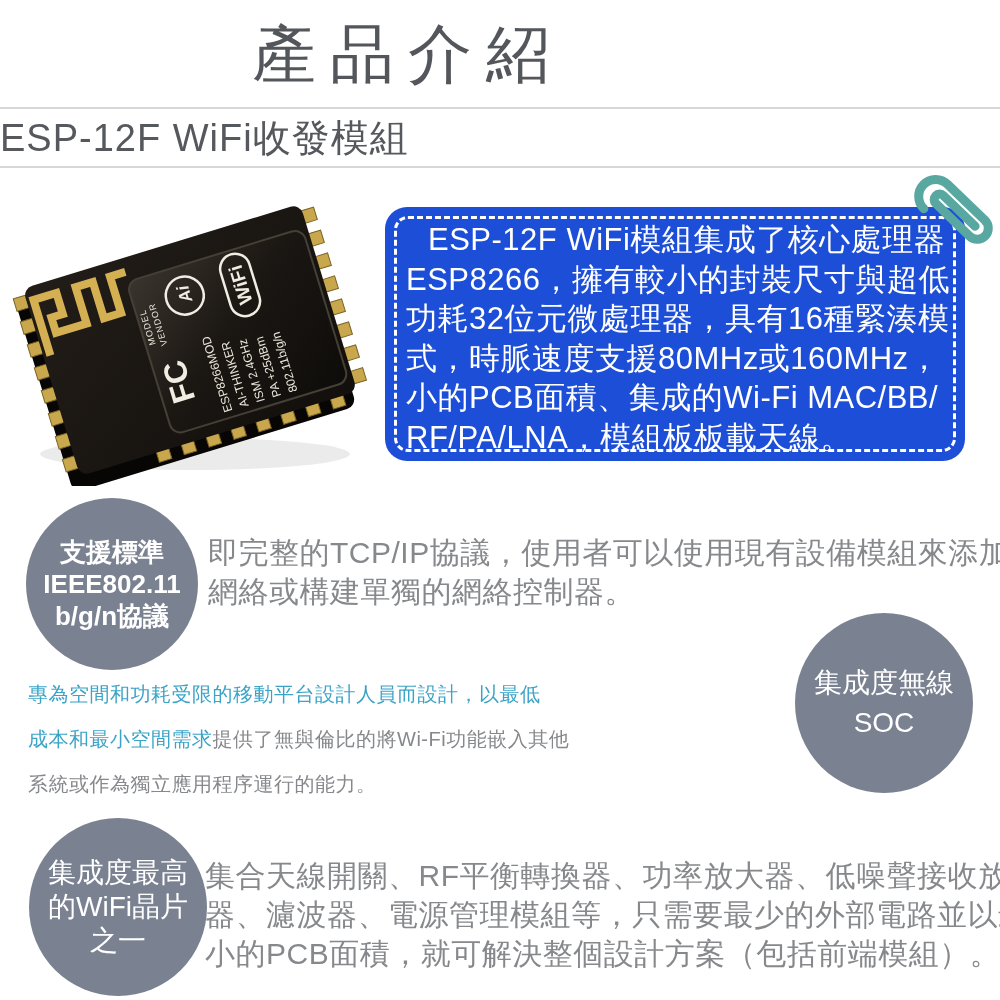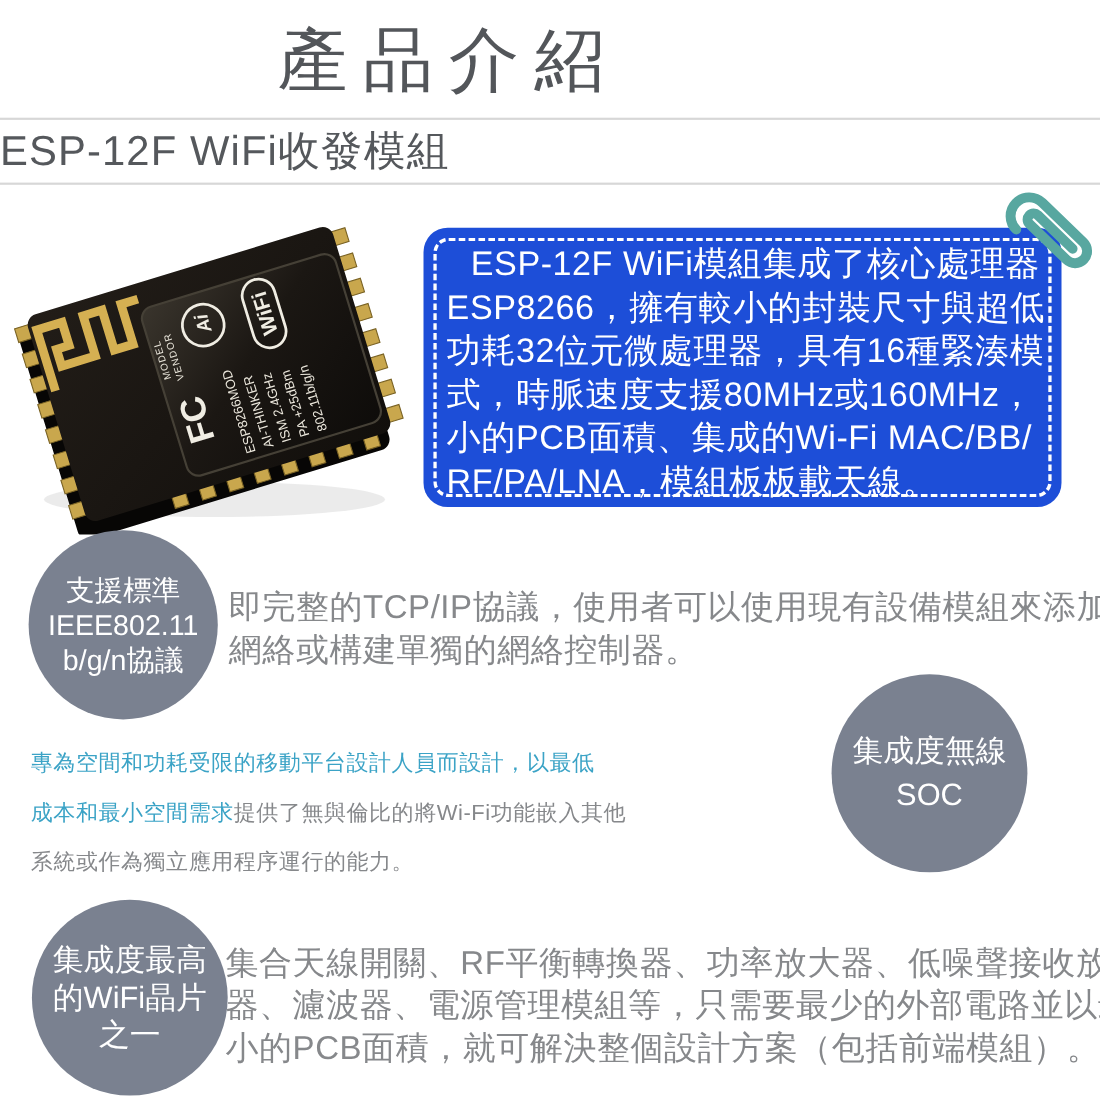--- a/index.html
+++ b/index.html
@@ -40,22 +40,22 @@
   .paperclip{
     position:absolute;left:908px;top:162px;width:100px;height:112px;
     transform:rotate(-46deg);
   }
   
   .badge{
     position:absolute;border-radius:50%;background:#7a8190;color:#ffffff;
     display:flex;flex-direction:column;justify-content:center;align-items:center;
     text-align:center;
   }
-  #badge-standard{left:26px;top:482px;width:172px;height:172px;font-size:26px;line-height:32px;}
-  #badge-soc{left:756px;top:613px;width:178px;height:180px;font-size:28px;line-height:40px;}
+  #badge-standard{left:26px;top:498px;width:172px;height:172px;font-size:26px;line-height:32px;font-weight:bold;}
+  #badge-soc{left:795px;top:613px;width:178px;height:180px;font-size:28px;line-height:40px;}
   #badge-chip{left:29px;top:818px;width:178px;height:178px;font-size:28px;line-height:34px;justify-content:center;}
   
   .para{position:absolute;white-space:nowrap;}
   .para .line{white-space:nowrap;}
   #para-tcpip{left:208px;top:533px;font-size:30px;line-height:39px;color:#86888b;letter-spacing:0.5px;}
   #para-design{left:28px;top:672px;font-size:20px;line-height:45px;letter-spacing:0.5px;}
   #para-design .accent{color:#3ba3c6;}
   #para-design .body{color:#86888b;}
   #para-integration{left:205px;top:856px;font-size:30px;line-height:39px;color:#86888b;letter-spacing:0.5px;}
 </style>

